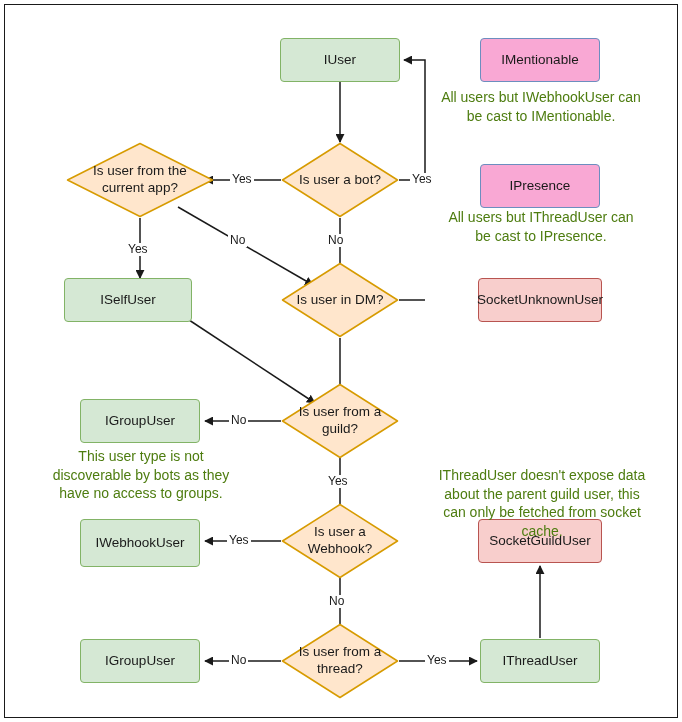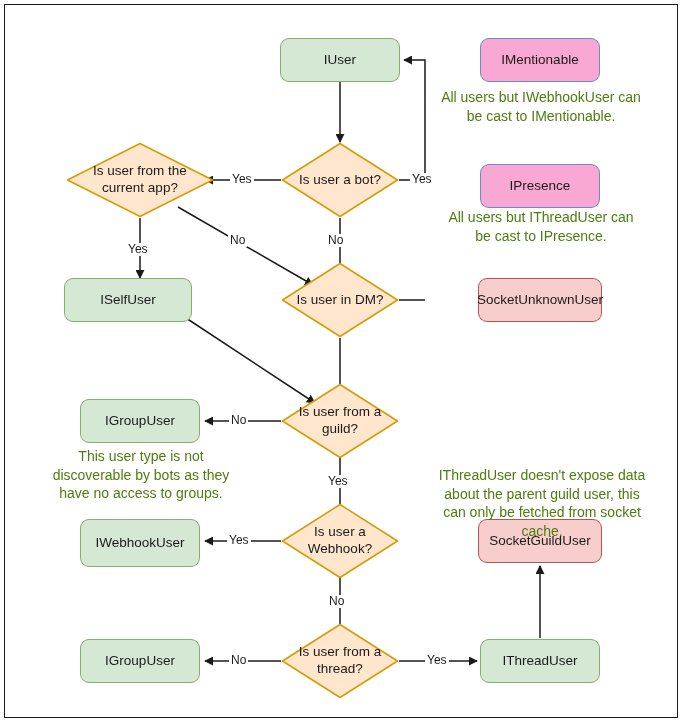--- a/index.html
+++ b/index.html
@@ -41,21 +41,21 @@
     box-sizing: border-box;
     display: flex;
     align-items: center;
     justify-content: center;
     text-align: center;
     color: #1a1a1a;
     font-size: 13.5px;
     line-height: 1.25;
   }
   .box {
-    border-radius: 9px;
+    border-radius: 4px;
     border-width: 1.4px;
     border-style: solid;
   }
   .box.green {
     background: #d5e8d4;
     border-color: #82b366;
   }
   .box.blue {
     background: #f9a8d4;
     border-color: #6c8ebf;

